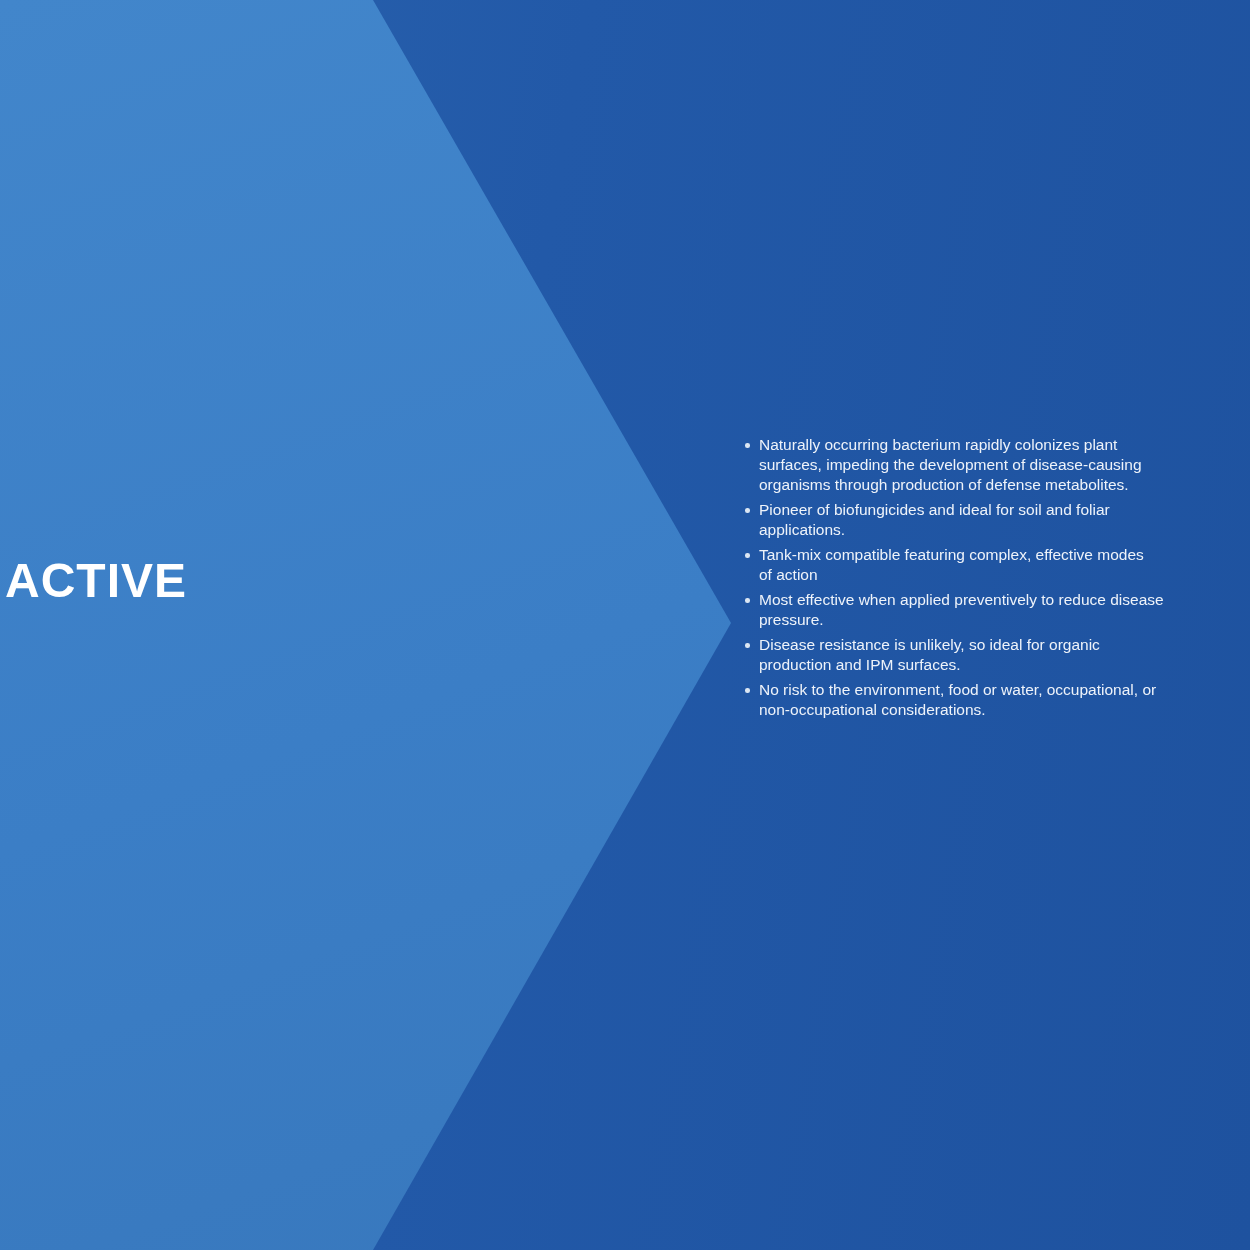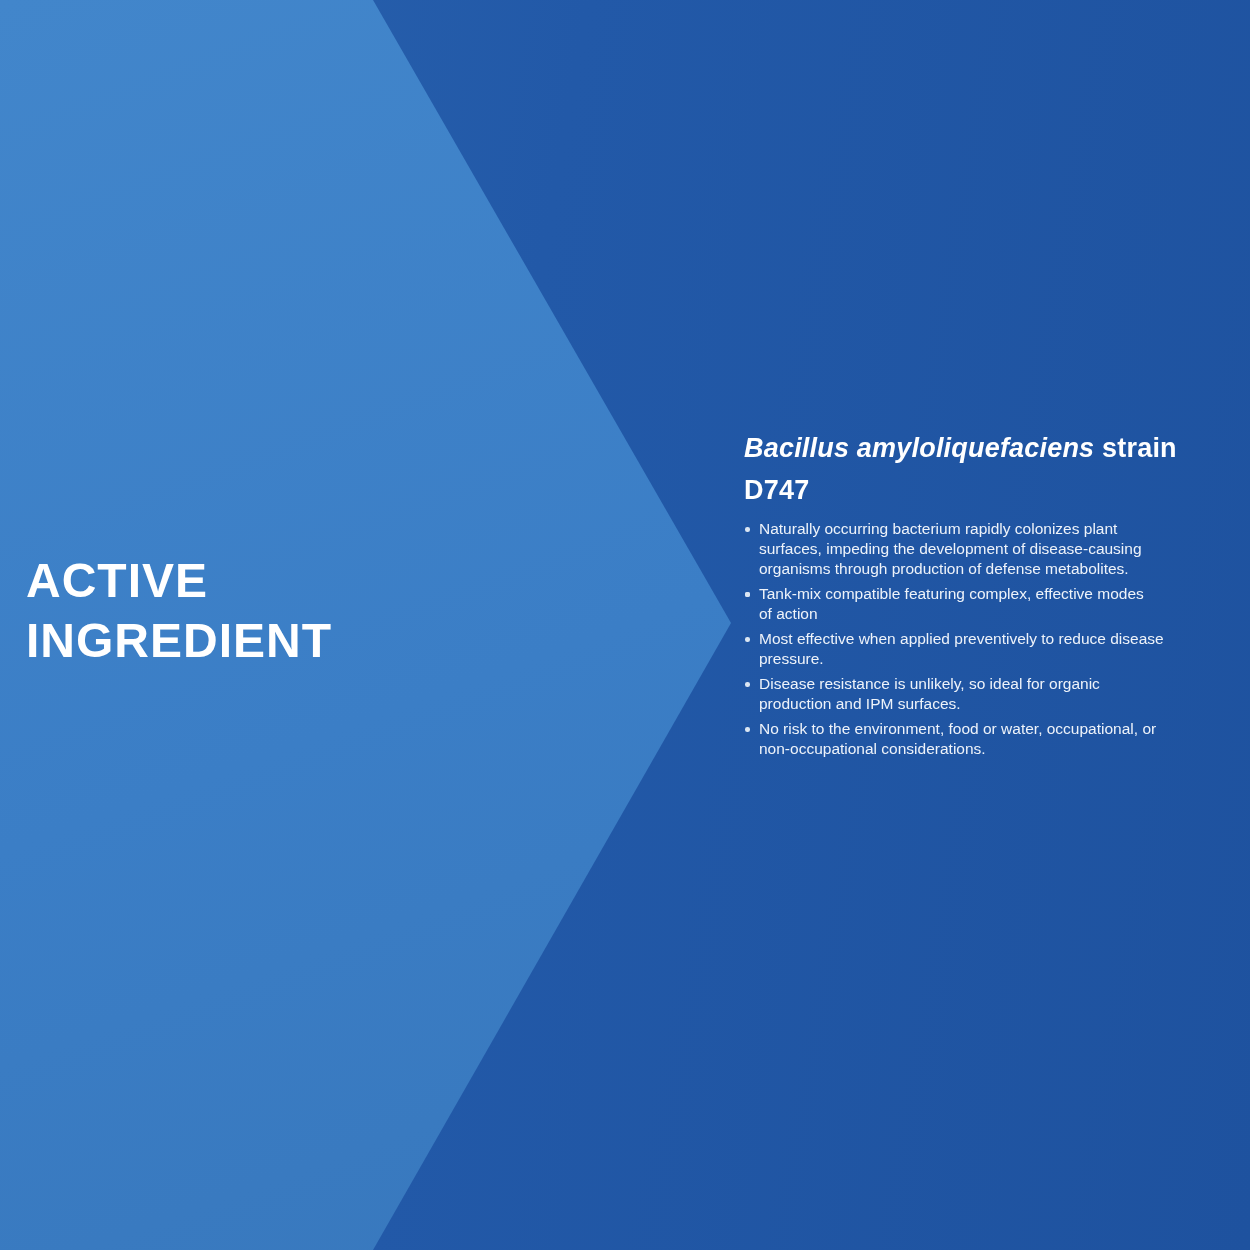--- a/index.html
+++ b/index.html
@@ -18,21 +18,21 @@
   .chevron {
     position: absolute;
     left: 0; top: 0;
     width: 1250px;
     height: 1250px;
     background: linear-gradient(160deg, #4286cb 0%, #3b7ec6 50%, #3776ba 100%);
     clip-path: polygon(0 0, 373px 0, 731px 623px, 373px 1250px, 0 1250px);
   }
   .page-title {
     position: absolute;
-    left: 26px;
+    left: 5px;
     top: 551px;
     color: #ffffff;
     font-size: 48px;
     line-height: 60px;
     font-weight: 800;
     letter-spacing: 1px;
   }
   .content {
     position: absolute;
     left: 744px;
@@ -78,40 +78,37 @@
 </style>
 </head>
 <body>
 
 <div class="slide">
 
   <div class="chevron"></div>
 
   <div class="page-title">
     <div>ACTIVE</div>
-    <div>INGREDIENT</div>
   </div>
 
   <div class="content">
-    <div class="heading">
-      <div class="heading-line"><span class="italic">Bacillus amyloliquefaciens</span><span> strain</span></div>
-      <div class="heading-line">D747</div>
-    </div>
 
     <ul class="bullets">
 
         <li>
           <span class="bullet-dot"></span>
           <span class="bullet-text">Naturally occurring bacterium rapidly colonizes plant
 surfaces, impeding the development of disease-causing
 organisms through production of defense metabolites.</span>
         </li>
 
         <li>
           <span class="bullet-dot"></span>
+          <span class="bullet-text">Pioneer of biofungicides and ideal for soil and foliar
+applications.</span>
         </li>
 
         <li>
           <span class="bullet-dot"></span>
           <span class="bullet-text">Tank-mix compatible featuring complex, effective modes
 of action</span>
         </li>
 
         <li>
           <span class="bullet-dot"></span>

